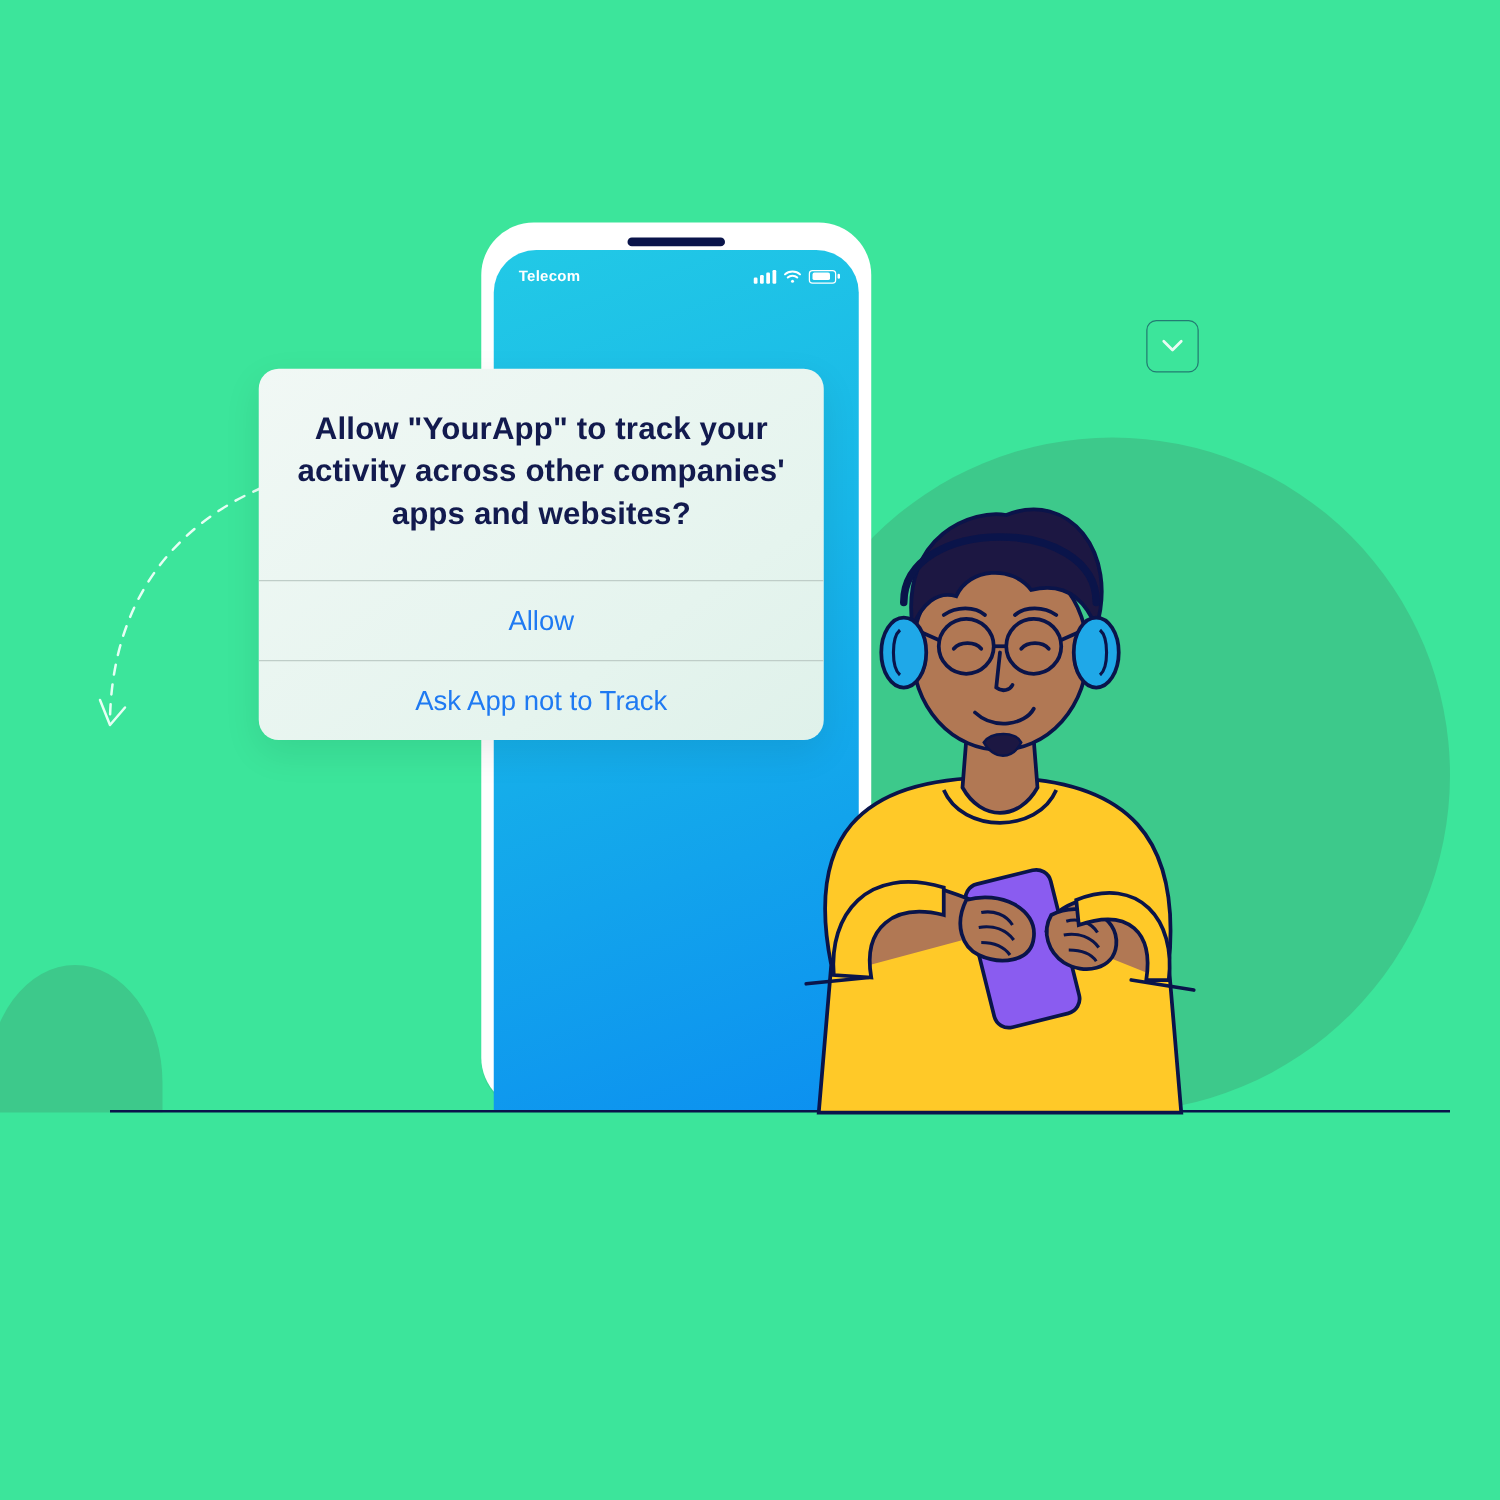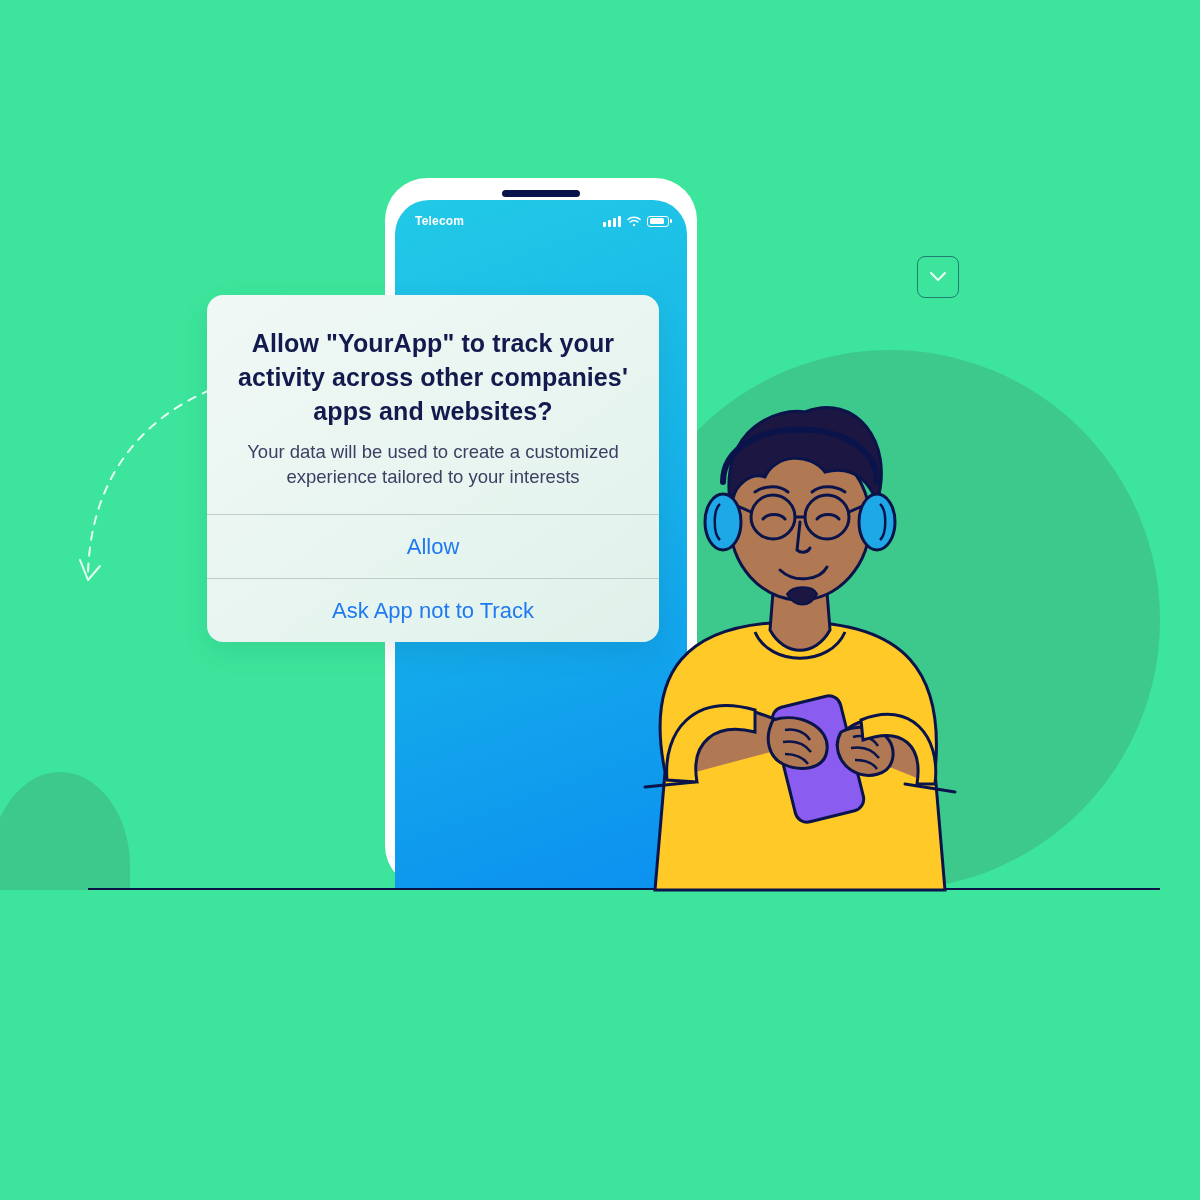--- a/index.html
+++ b/index.html
@@ -274,19 +274,18 @@
   <path d="M248 365 C 258 362 268 366 273 374" stroke="#0a144a" stroke-width="2.5" fill="none"></path>
   <path d="M246 376 C 258 374 268 378 274 386" stroke="#0a144a" stroke-width="2.5" fill="none"></path>
   <path d="M250 388 C 260 388 268 391 272 397" stroke="#0a144a" stroke-width="2.5" fill="none"></path>
 
   <path d="M330 412 C 336 364 306 328 256 348 L258 368 C 298 354 318 374 312 412 Z" fill="#ffc928" stroke="#0a144a" stroke-width="3"></path>
 </svg>
 
 <div class="card">
   <div class="card-content">
     <div class="card-title">Allow "YourApp" to track your activity across other companies' apps and websites?</div>
-    <div class="card-subtitle">Your data will be used to create a customized experience tailored to your interests</div>
   </div>
   <div class="card-actions">
     <div class="card-action">Allow</div>
     <div class="card-action">Ask App not to Track</div>
   </div>
 </div>
 
 </body></html>

